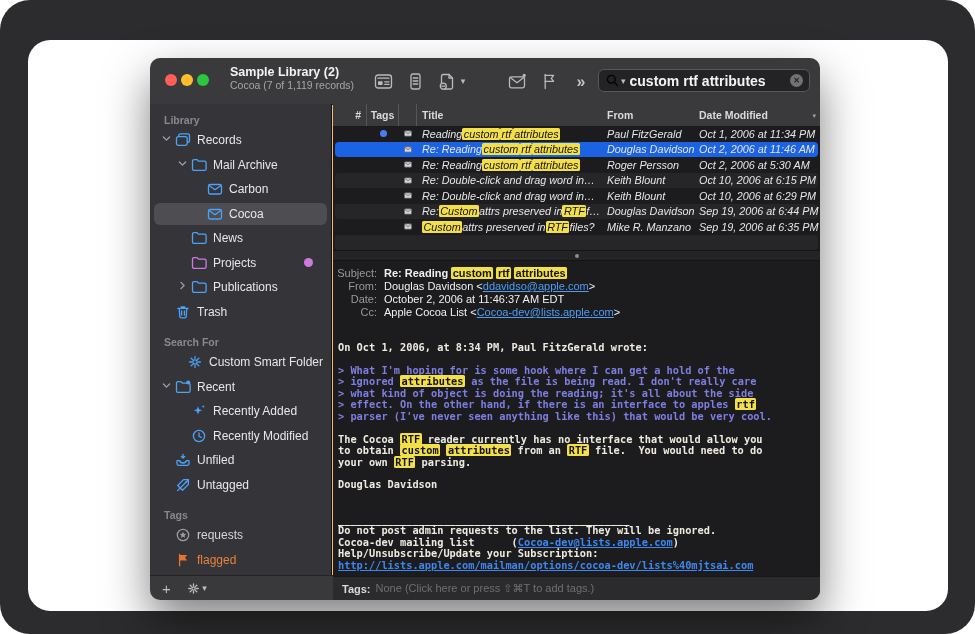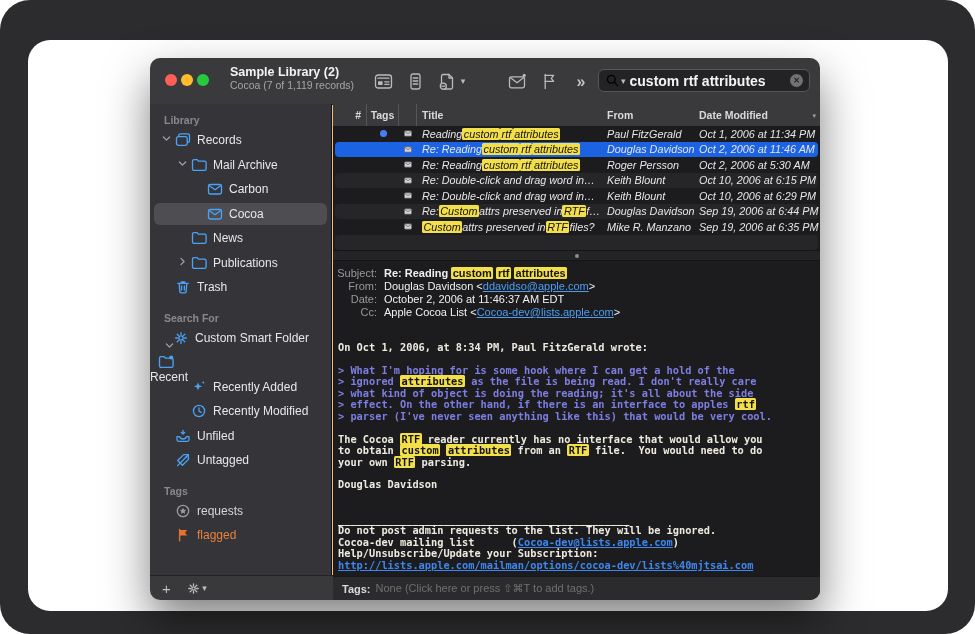--- a/index.html
+++ b/index.html
@@ -213,20 +213,33 @@
                   <svg width="16" height="16" viewBox="0 0 16 16" fill="none" stroke="currentColor" stroke-width="1.3" stroke-linecap="round" stroke-linejoin="round">
                     <path d="M1.5 4.2c0-.9.7-1.6 1.6-1.6h3l1.3 1.6h6.1c.9 0 1.6.7 1.6 1.6v6c0 .9-.7 1.6-1.6 1.6H3.1c-.9 0-1.6-.7-1.6-1.6z"></path>
                   </svg>
                 </span>
                 <span>News</span>
               </span>
             </div>
             <div class="sbitem">
               <span class="rowbg"></span>
               <span class="z" style="padding-left: 24px;">
+                <span class="sbchev"></span>
+                <span class="sbicon" style="color: rgb(205, 122, 224);">
+                  <svg width="16" height="16" viewBox="0 0 16 16" fill="none" stroke="currentColor" stroke-width="1.3" stroke-linecap="round" stroke-linejoin="round">
+                    <path d="M1.5 4.2c0-.9.7-1.6 1.6-1.6h3l1.3 1.6h6.1c.9 0 1.6.7 1.6 1.6v6c0 .9-.7 1.6-1.6 1.6H3.1c-.9 0-1.6-.7-1.6-1.6z"></path>
+                  </svg>
+                </span>
+                <span>Projects</span>
+              </span>
+              <span class="sbdot" style="background: rgb(205, 122, 224);"></span>
+            </div>
+            <div class="sbitem">
+              <span class="rowbg"></span>
+              <span class="z" style="padding-left: 24px;">
                 <span class="sbchev"><svg width="11" height="11" viewBox="0 0 11 11" fill="none" stroke="currentColor" stroke-width="1.3" stroke-linecap="round" stroke-linejoin="round">
                     <path d="M4 2.4l3.1 3.1L4 8.6"></path>
                   </svg></span>
                 <span class="sbicon" style="color: rgb(75, 163, 247);">
                   <svg width="16" height="16" viewBox="0 0 16 16" fill="none" stroke="currentColor" stroke-width="1.3" stroke-linecap="round" stroke-linejoin="round">
                     <path d="M1.5 4.2c0-.9.7-1.6 1.6-1.6h3l1.3 1.6h6.1c.9 0 1.6.7 1.6 1.6v6c0 .9-.7 1.6-1.6 1.6H3.1c-.9 0-1.6-.7-1.6-1.6z"></path>
                   </svg>
                 </span>
                 <span>Publications</span>
               </span>
@@ -241,34 +254,34 @@
                     <path d="M6.6 6.8v4.2M9.4 6.8v4.2"></path>
                   </svg>
                 </span>
                 <span>Trash</span>
               </span>
             </div>
             <div class="sbgap"></div>
             <div class="sblabel">Search For</div>
             <div class="sbitem">
               <span class="rowbg"></span>
-              <span class="z" style="padding-left: 6px; text-align: right;">
+              <span class="z" style="padding-left: 20px; text-align: right;">
                 <span class="sbchev"></span>
                 <span class="sbicon" style="color: rgb(75, 163, 247);">
                   <svg width="16" height="16" viewBox="0 0 16 16" fill="none" stroke="currentColor" stroke-width="1.3" stroke-linecap="round" stroke-linejoin="round">
                     <circle cx="8" cy="8" r="2.1"></circle>
                     <path d="M8 2.6v2M8 11.4v2M2.6 8h2M11.4 8h2M4.2 4.2l1.4 1.4M10.4 10.4l1.4 1.4M11.8 4.2l-1.4 1.4M5.6 10.4l-1.4 1.4"></path>
                   </svg>
                 </span>
                 <span>Custom Smart Folder</span>
               </span>
             </div>
             <div class="sbitem">
               <span class="rowbg"></span>
-              <span class="z" style=" flex-direction: column;">
+              <span class="z" style="padding-left: 8px;">
                 <span class="sbchev"><svg width="11" height="11" viewBox="0 0 11 11" fill="none" stroke="currentColor" stroke-width="1.3" stroke-linecap="round" stroke-linejoin="round">
                     <path d="M2.4 4l3.1 3.1L8.6 4"></path>
                   </svg></span>
                 <span class="sbicon" style="color: rgb(75, 163, 247);">
                   <svg width="16" height="16" viewBox="0 0 16 16" fill="none" stroke="currentColor" stroke-width="1.3" stroke-linecap="round" stroke-linejoin="round">
                     <path d="M1.5 4.2c0-.9.7-1.6 1.6-1.6h3l1.3 1.6h6.1c.9 0 1.6.7 1.6 1.6v6c0 .9-.7 1.6-1.6 1.6H3.1c-.9 0-1.6-.7-1.6-1.6z"></path>
                     <circle cx="13.2" cy="3.6" r="2" fill="currentColor" stroke="none"></circle>
                   </svg>
                 </span>
                 <span>Recent</span>

